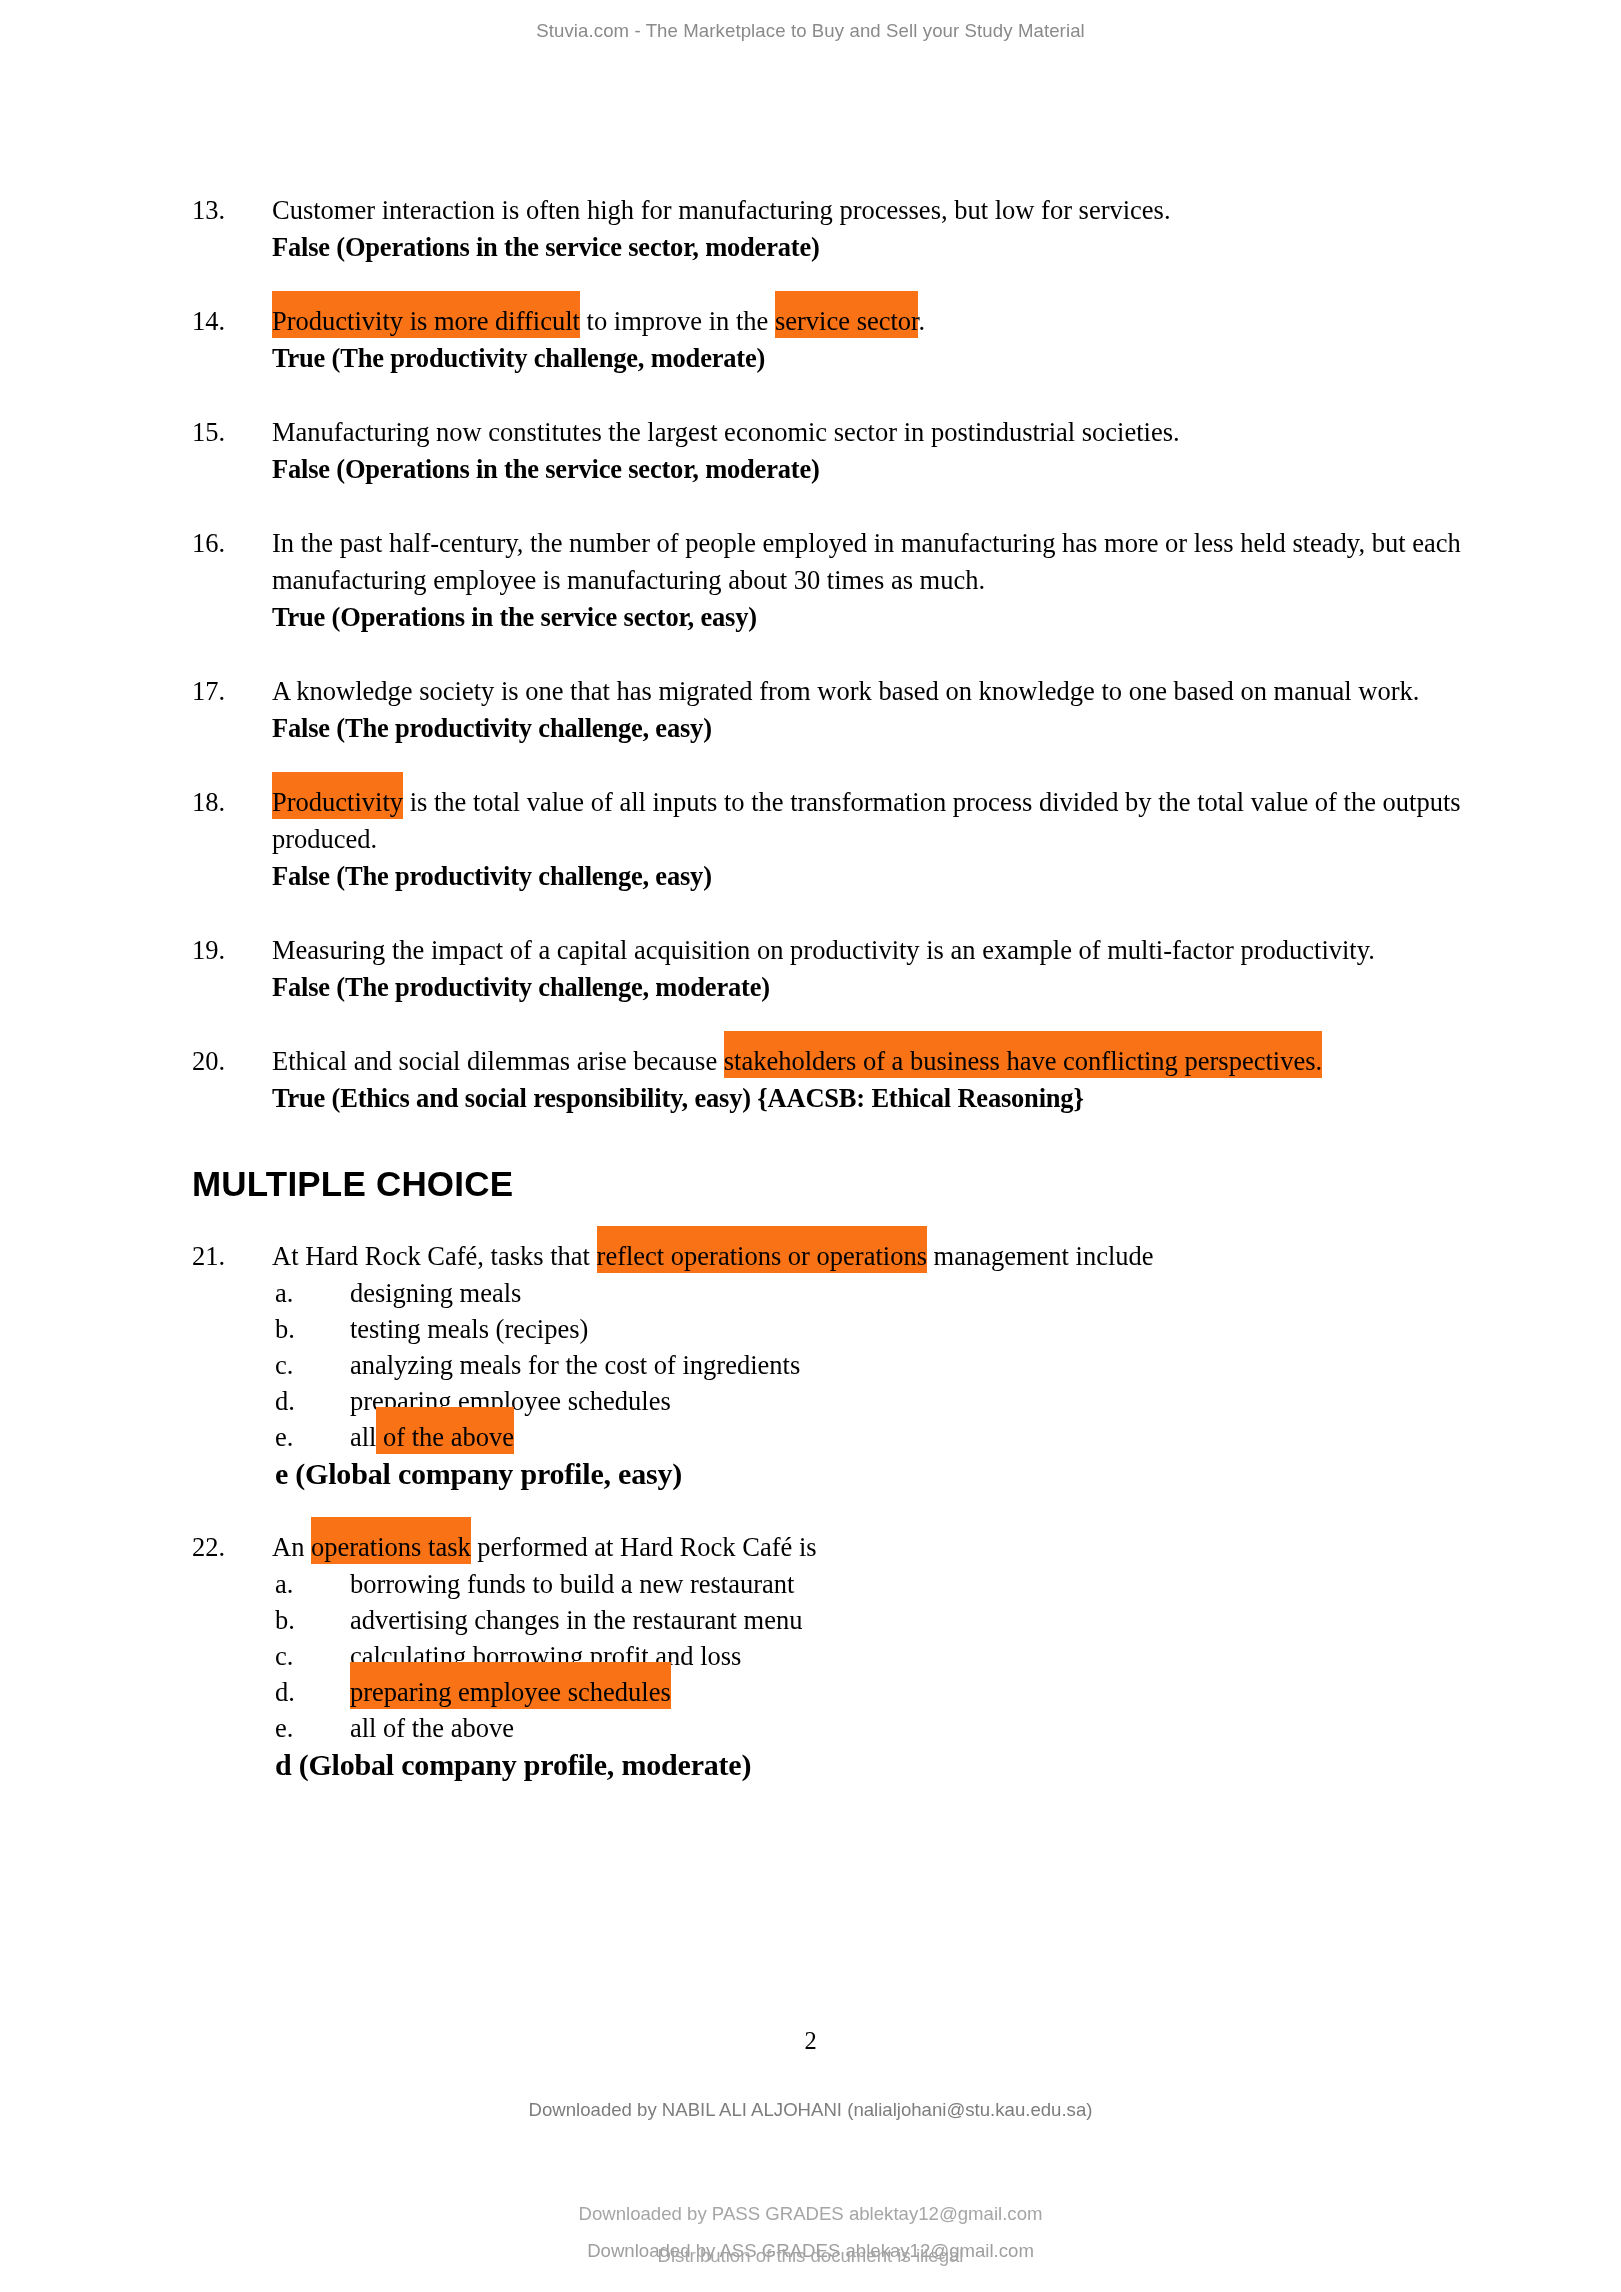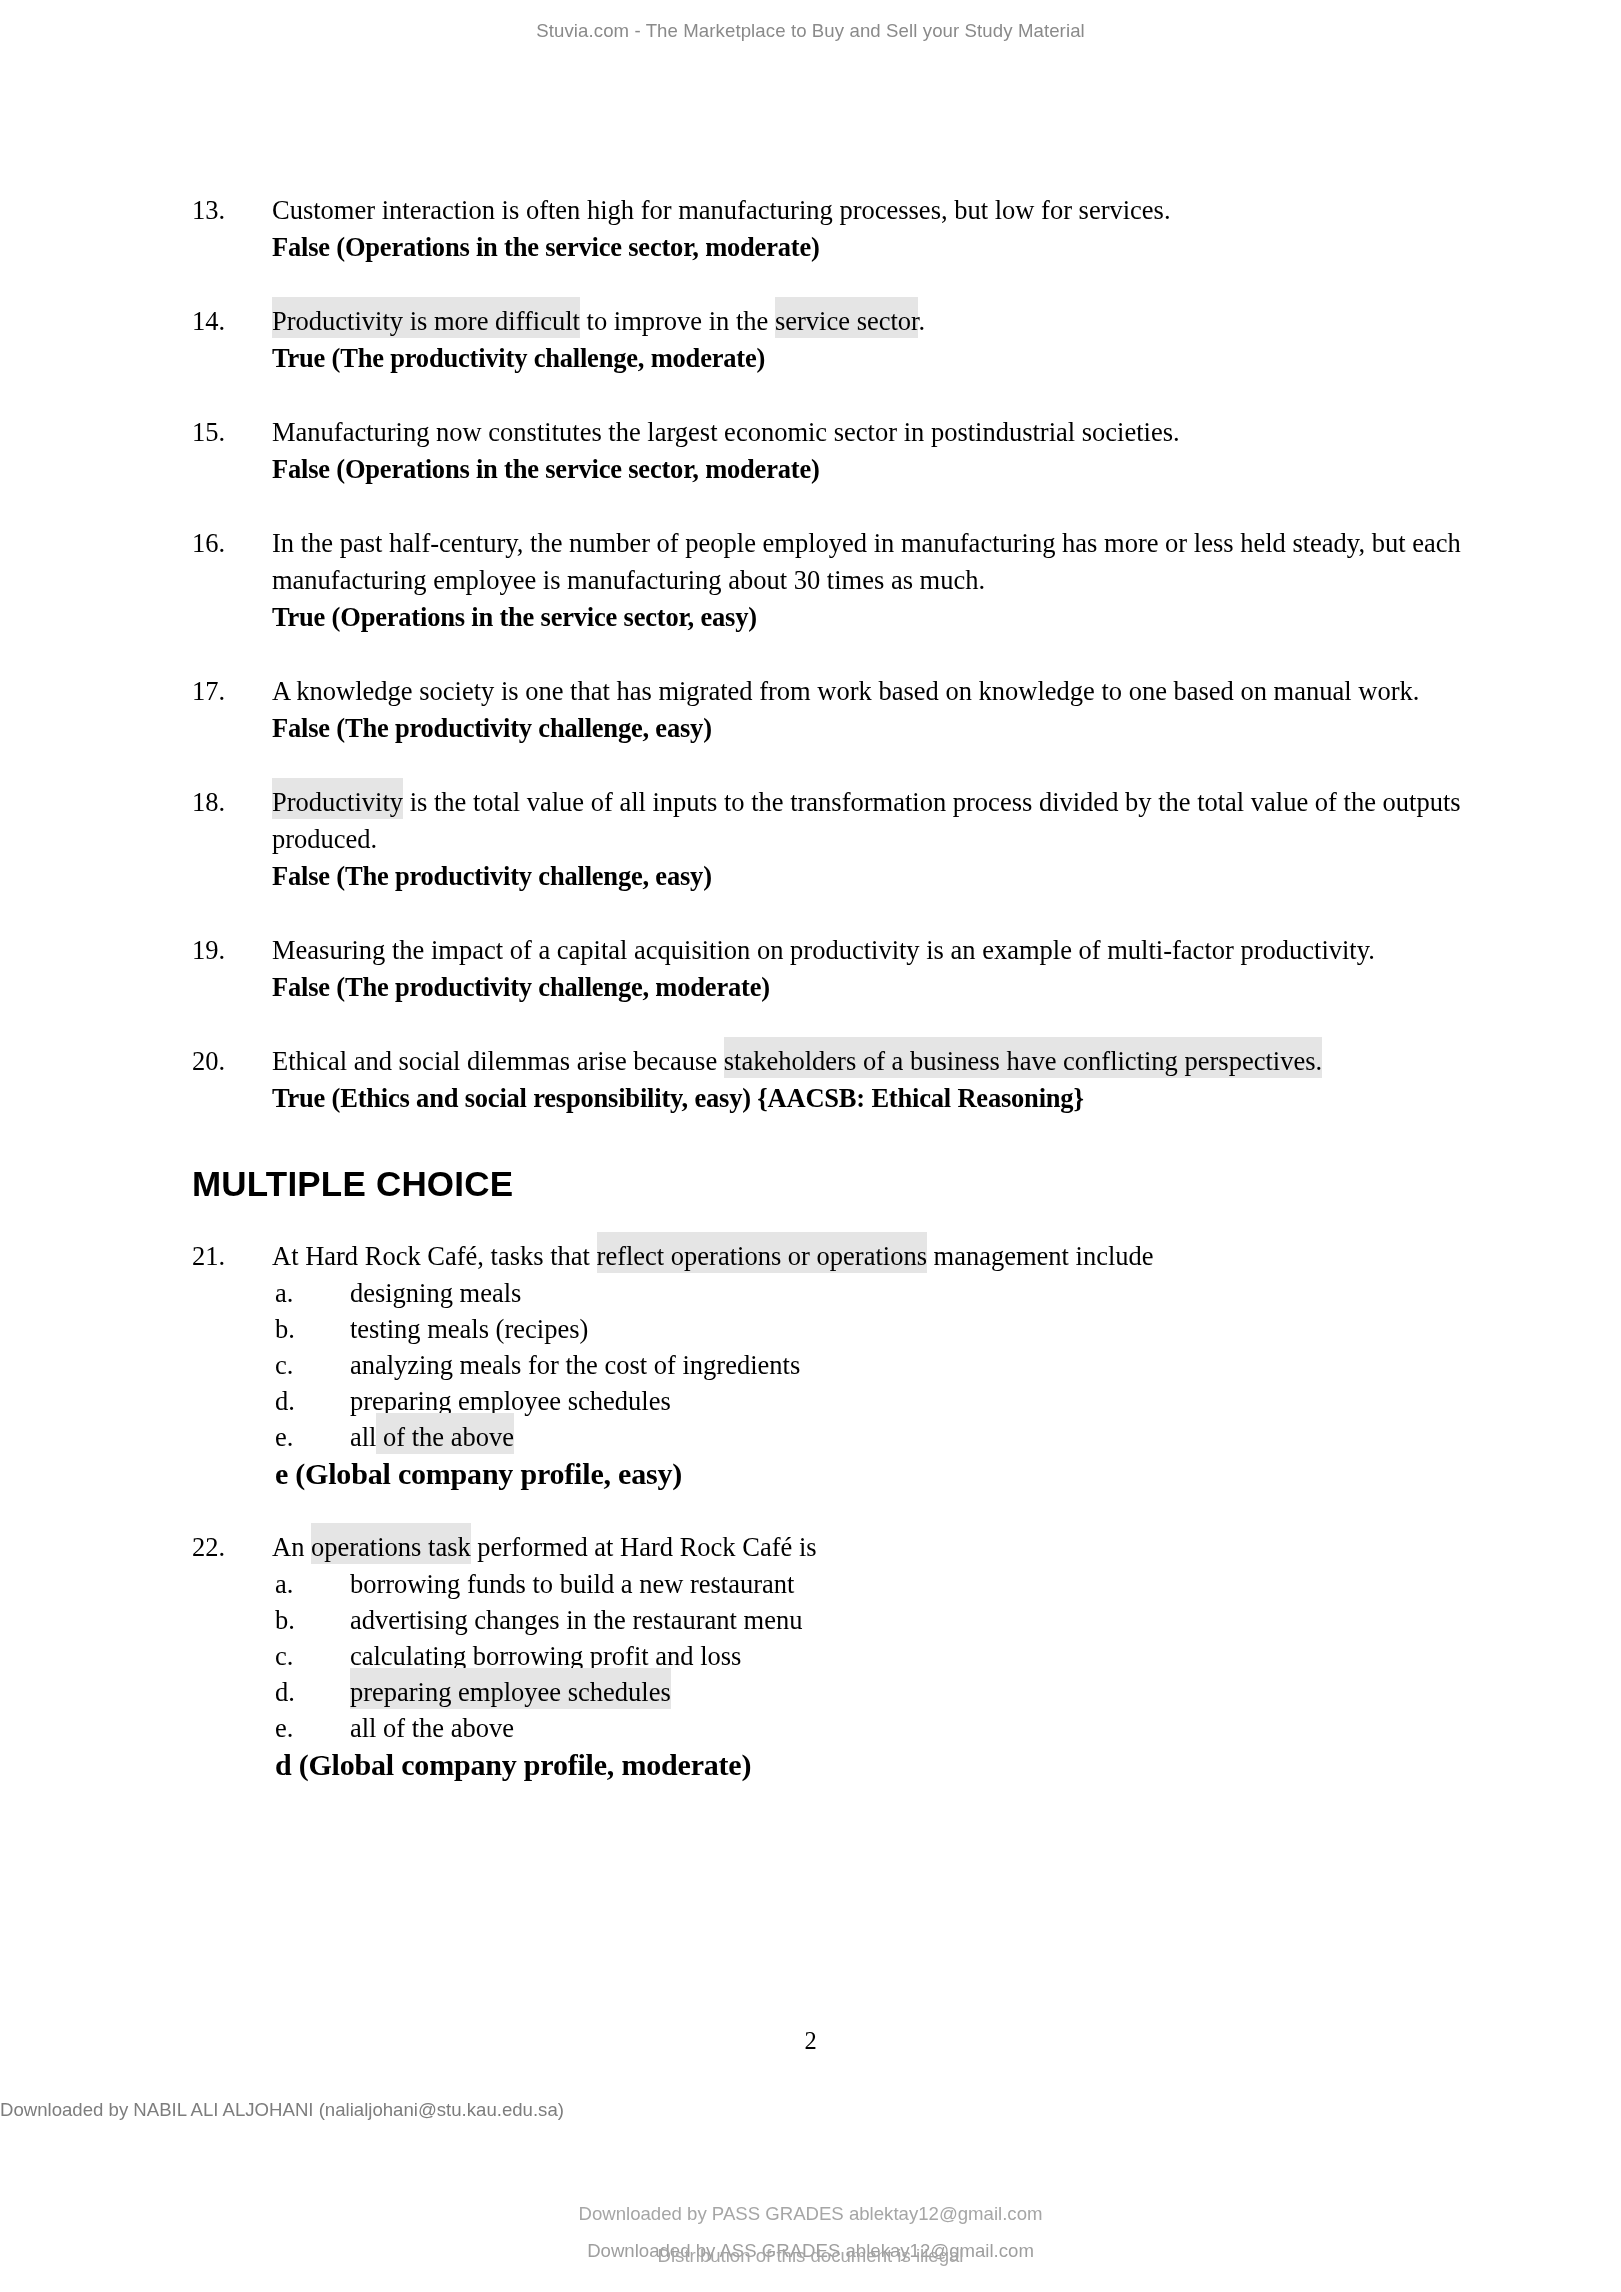--- a/index.html
+++ b/index.html
@@ -60,24 +60,24 @@
     display: block;
   }
   .q-answer {
     display: block;
     font-weight: bold;
     letter-spacing: -0.2px;
   }
 
   
   .hl {
-    background: #e5e5e5;
+    background: #f97316;
     box-decoration-break: clone;
     -webkit-box-decoration-break: clone;
-    padding: 9px 0 2px 0;
+    padding: 15px 0 2px 0;
   }
 
   
   .mc-heading {
     font-family: "Liberation Sans", "DejaVu Sans", sans-serif;
     font-weight: bold;
     font-size: 35px;
     line-height: 43px;
     color: #000;
     margin: 45px 0 33px 0;
@@ -121,21 +121,21 @@
     width: 100%;
     text-align: center;
     font-size: 24.5px;
     color: #000;
   }
   .downloaded-by {
     position: absolute;
     top: 2099px;
     left: 0;
     width: 100%;
-    text-align: left;
+    text-align: center;
     font-family: "Liberation Sans", sans-serif;
     font-size: 18.6px;
     color: #7d7d7d;
   }
   .overlap-wrap {
     position: absolute;
     top: 2203px;
     left: 0;
     width: 100%;
     height: 33px;

